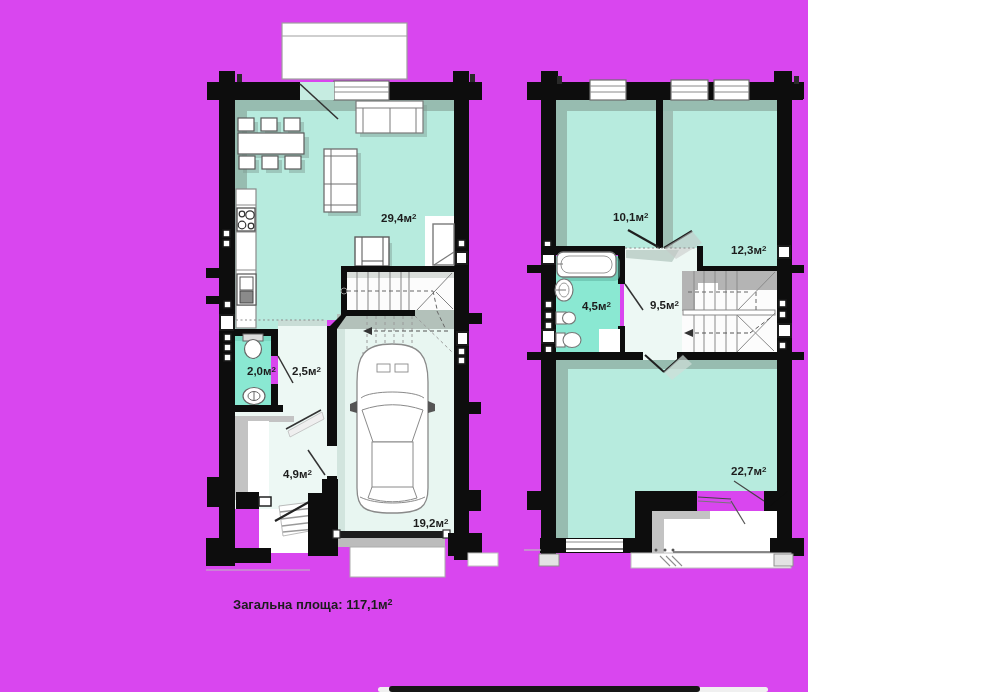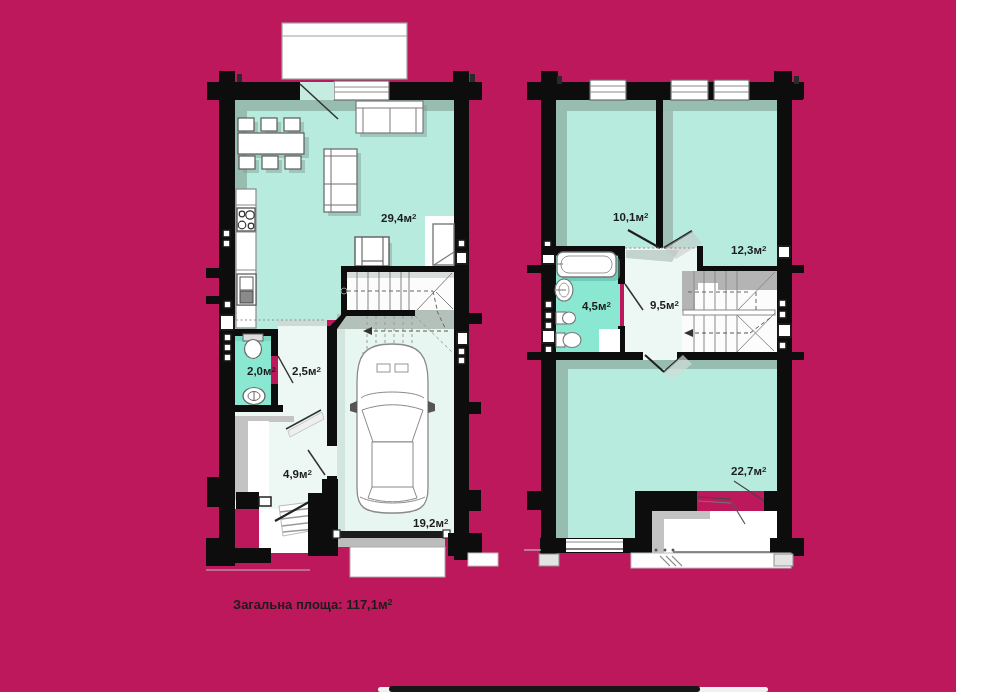--- a/index.html
+++ b/index.html
@@ -1,16 +1,16 @@
 <!DOCTYPE html>
 <html><head>
 <meta charset="utf-8">
 <style>
   html,body{margin:0;padding:0;background:#ffffff;}
-  #stage{position:relative;width:956px;height:692px;background:#be185d;overflow:hidden;
+  #stage{position:relative;width:808px;height:692px;background:#d946ef;overflow:hidden;
          font-family:"Liberation Sans", sans-serif;}
   svg{position:absolute;left:0;top:0;filter:blur(0.45px);}
   text{font-family:"Liberation Sans", sans-serif;fill:#1c1c1c;}
 </style>
 </head>
 <body>
 <div id="stage">
 <svg width="1000" height="692" viewBox="0 0 1000 692">
 <defs>
   <g id="smallsq">

